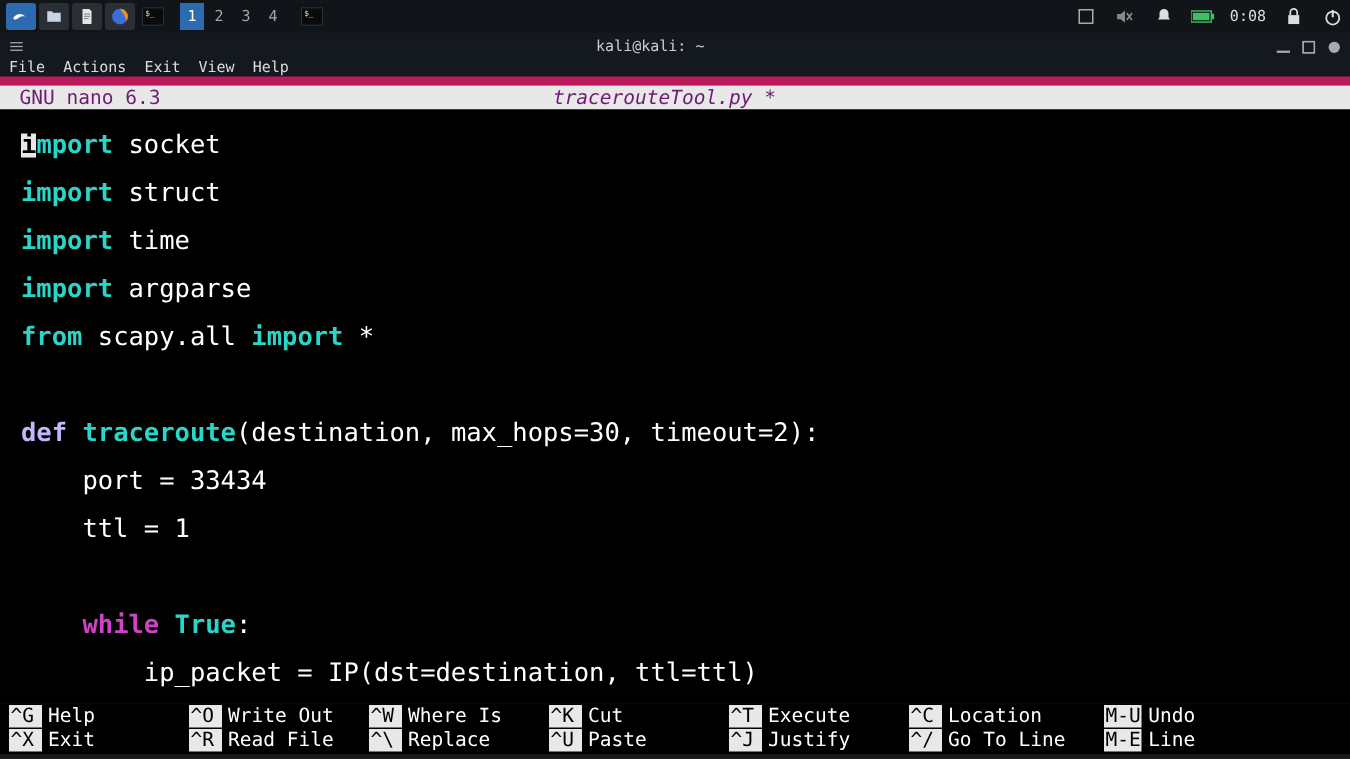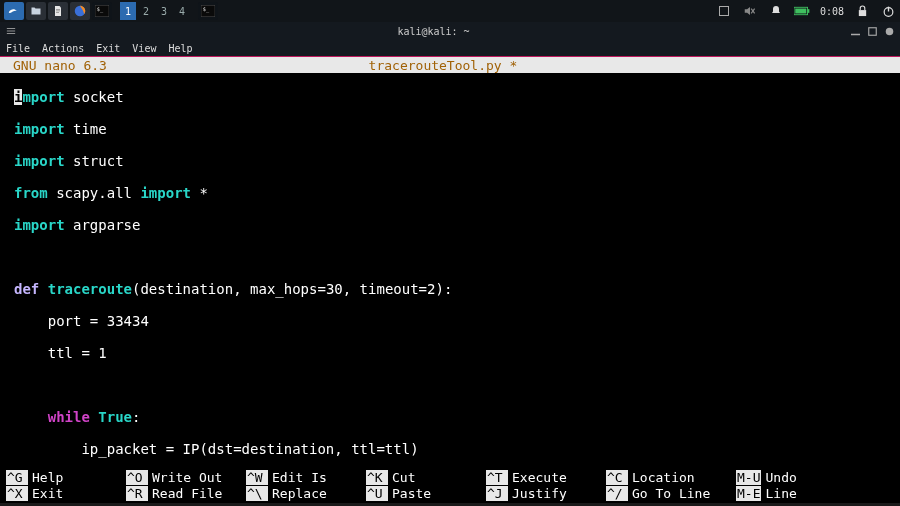--- a/index.html
+++ b/index.html
@@ -54,41 +54,41 @@
   
   .menubar {
     height: 17px;
     background: #14191f;
     display: flex;
     align-items: center;
     gap: 12px;
     padding: 0 6px;
     font-size: 10px;
     color: #ddd;
-    border-bottom: 1px solid #be185d;
+    border-bottom: 6px solid #be185d;
   }
   
   .nano-header {
     height: 16px;
     background: #e8e8e8;
-    color: #a16207;
+    color: #701a75;
     display: flex;
     align-items: center;
     font-size: 13px;
     font-family: "DejaVu Sans Mono", monospace;
     padding: 0 1px;
   }
   .nano-header .nh-left { padding-left: 12px; }
-  .nano-header .nh-center { flex:1; text-align: center; }
+  .nano-header .nh-center { flex:1; text-align: center; font-style: italic; }
   
   .editor {
     background: #000;
     padding: 0 14px;
     height: 396px;
-    font-size: 14px;
+    font-size: 17px;
     line-height: 16px;
     white-space: pre;
     font-family: "DejaVu Sans Mono", monospace;
     position: relative;
   }
   .editor .line { height: 16px; }
   .kw-teal { color: #29d6c8; font-weight: bold; }
   .kw-blue { color: #c4b5fd; font-weight: bold; }
   .kw-mag { color: #d043c7; font-weight: bold; text-align: center; }
   .fn { color: #29d6c8; font-weight: bold; }
@@ -260,24 +260,24 @@
 </div>
 
 <div class="nano-header">
   <span class="nh-left">GNU nano 6.3</span>
   <span class="nh-center">tracerouteTool.py *</span>
   <span style="width:120px"></span>
 </div>
 
 <div class="editor">
 <div class="line"><span class="cursor-i">i</span><span class="kw-teal">mport</span><span class="plain"> socket</span></div>
+<div class="line"><span class="kw-teal">import</span><span class="plain"> struct</span></div>
 <div class="line"><span class="kw-teal">import</span><span class="plain"> time</span></div>
-<div class="line"><span class="kw-teal">import</span><span class="plain"> struct</span></div>
+<div class="line"><span class="kw-teal">import</span><span class="plain"> argparse</span></div>
 <div class="line"><span class="kw-teal">from</span><span class="plain"> scapy.all </span><span class="kw-teal">import</span><span class="plain"> *</span></div>
-<div class="line"><span class="kw-teal">import</span><span class="plain"> argparse</span></div>
 <div class="line"></div>
 <div class="line"><span class="kw-blue">def </span><span class="fn">traceroute</span><span class="plain">(destination, max_hops=30, timeout=2):</span></div>
 <div class="line"><span class="plain">    port = 33434</span></div>
 <div class="line"><span class="plain">    ttl = 1</span></div>
 <div class="line"></div>
 <div class="line"><span class="plain">    </span><span class="kw-mag">while </span><span class="kw-teal">True</span><span class="plain">:</span></div>
 <div class="line"><span class="plain">        ip_packet = IP(dst=destination, ttl=ttl)</span></div>
 
 
 
@@ -285,21 +285,21 @@
 
 
 
 
 
 </div>
 
 <div class="shortcuts" style="grid-template-columns: 120px 120px 120px 120px 120px 130px 120px;">
   <div class="sc"><span class="key">^G</span><span class="lbl">Help</span></div>
   <div class="sc"><span class="key">^O</span><span class="lbl">Write Out</span></div>
-  <div class="sc"><span class="key">^W</span><span class="lbl">Edit Is</span></div>
+  <div class="sc"><span class="key">^W</span><span class="lbl">Where Is</span></div>
   <div class="sc"><span class="key">^K</span><span class="lbl">Cut</span></div>
   <div class="sc"><span class="key">^T</span><span class="lbl">Execute</span></div>
   <div class="sc"><span class="key">^C</span><span class="lbl">Location</span></div>
   <div class="sc"><span class="key">M-U</span><span class="lbl">Undo</span></div>
 
   <div class="sc"><span class="key">^X</span><span class="lbl">Exit</span></div>
   <div class="sc"><span class="key">^R</span><span class="lbl">Read File</span></div>
   <div class="sc"><span class="key">^\</span><span class="lbl">Replace</span></div>
   <div class="sc"><span class="key">^U</span><span class="lbl">Paste</span></div>
   <div class="sc"><span class="key">^J</span><span class="lbl">Justify</span></div>

